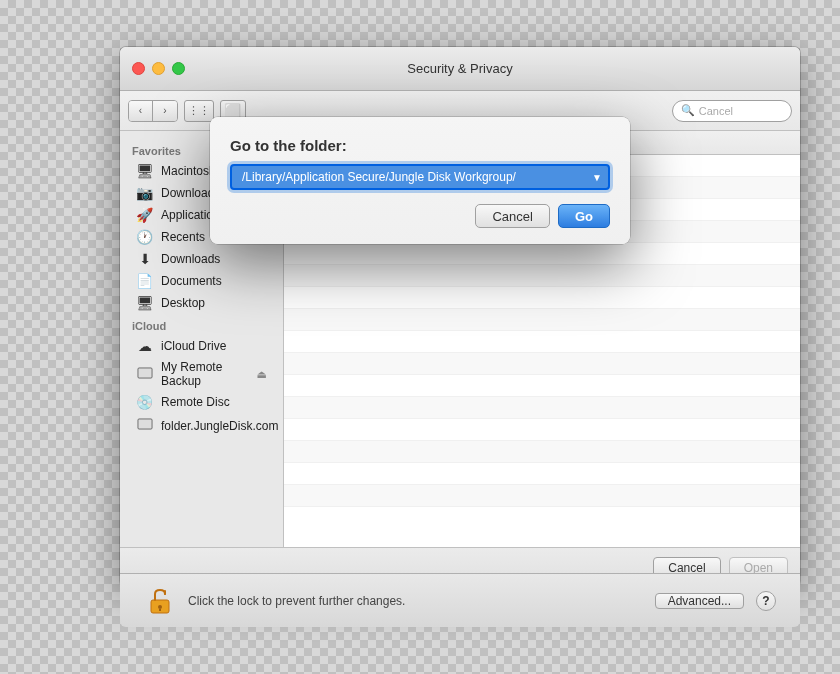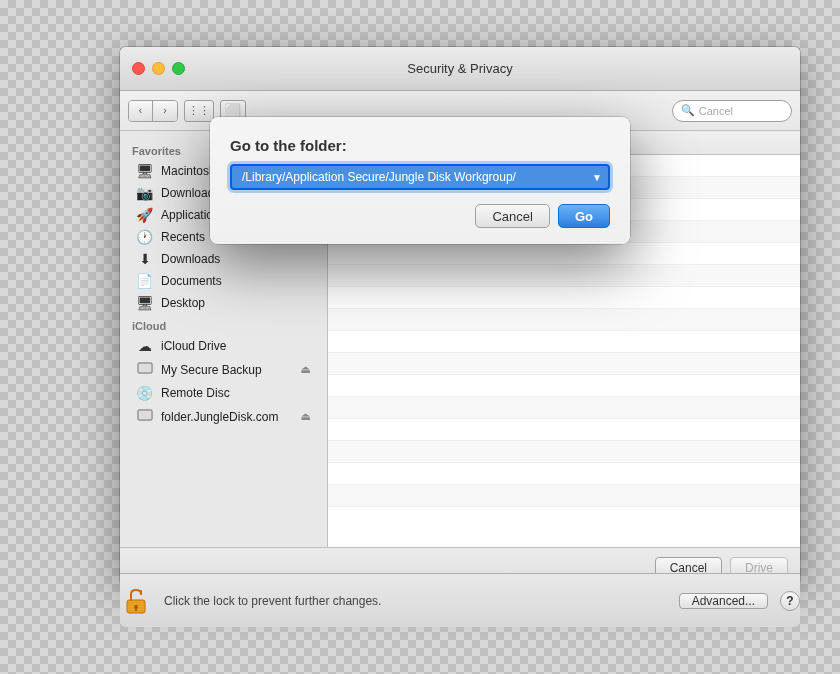--- a/index.html
+++ b/index.html
@@ -187,21 +187,21 @@
     }
 
     .window-body {
       display: flex;
       flex: 1;
       overflow: hidden;
     }
 
     
     .sidebar {
-      width: 208px;
+      width: 164px;
       background: #e8e8e8;
       border-right: 1px solid #c0c0c0;
       overflow-y: auto;
       flex-shrink: 0;
       padding-top: 8px;
     }
 
     .sidebar-section-header {
       font-size: 11px;
       font-weight: 700;
@@ -317,21 +317,21 @@
       position: absolute;
       bottom: 0;
       left: 80px;
       width: 680px;
       height: 54px;
       background: linear-gradient(to bottom, #e8e8e8, #d8d8d8);
       border-top: 1px solid #b0b0b0;
       border-radius: 0 0 6px 6px;
       display: flex;
       align-items: center;
-      padding: 0 0;
+      padding: 0 24px;
       gap: 12px;
     }
 
     .lock-icon-container {
       width: 32px;
       height: 32px;
       display: flex;
       align-items: center;
       justify-content: center;
       cursor: pointer;
@@ -550,21 +550,21 @@
         </div>
 
 
         <div class="sidebar-item has-eject">
           <span class="sidebar-item-icon">
             <svg width="16" height="16" viewBox="0 0 16 16" fill="none">
               <rect x="1" y="3" width="14" height="10" rx="1" stroke="#666" stroke-width="1" fill="#eee"></rect>
               <rect x="2" y="4" width="12" height="8" fill="#ddd"></rect>
             </svg>
           </span>
-          <span class="sidebar-item-label">My Secure Backup</span>
+          <span class="sidebar-item-label">My Remote Backup</span>
           <span class="eject-icon">⏏</span>
         </div>
 
         <div class="sidebar-item">
           <span class="sidebar-item-icon">💿</span>
           <span class="sidebar-item-label">Remote Disc</span>
         </div>
 
         <div class="sidebar-item has-eject">
           <span class="sidebar-item-icon">
@@ -601,21 +601,21 @@
           <div class="content-row"></div>
           <div class="content-row"></div>
           <div class="content-row"></div>
         </div>
       </div>
 
     </div>
 
     <div class="window-footer">
       <div class="footer-btn">Cancel</div>
-      <div class="footer-btn disabled">Drive</div>
+      <div class="footer-btn disabled">Open</div>
     </div>
 
   </div>
 
   <div class="security-bar">
     <div class="lock-icon-container">
       <svg class="lock-svg" viewBox="0 0 24 28" fill="none" xmlns="http://www.w3.org/2000/svg">
 
         <rect x="3" y="13" width="18" height="13" rx="2" fill="#e8a020" stroke="#c07010" stroke-width="1"></rect>
         <circle cx="12" cy="20" r="2" fill="#a06010"></circle>

